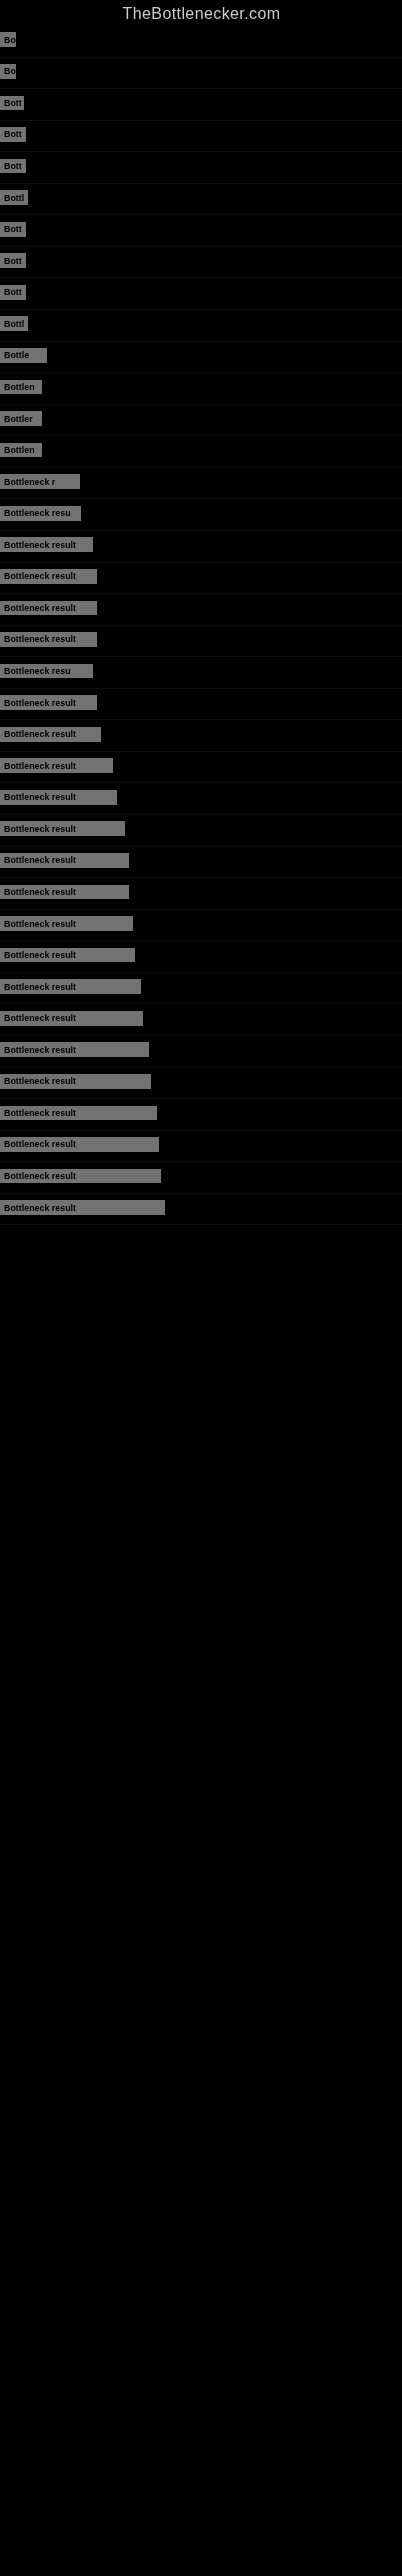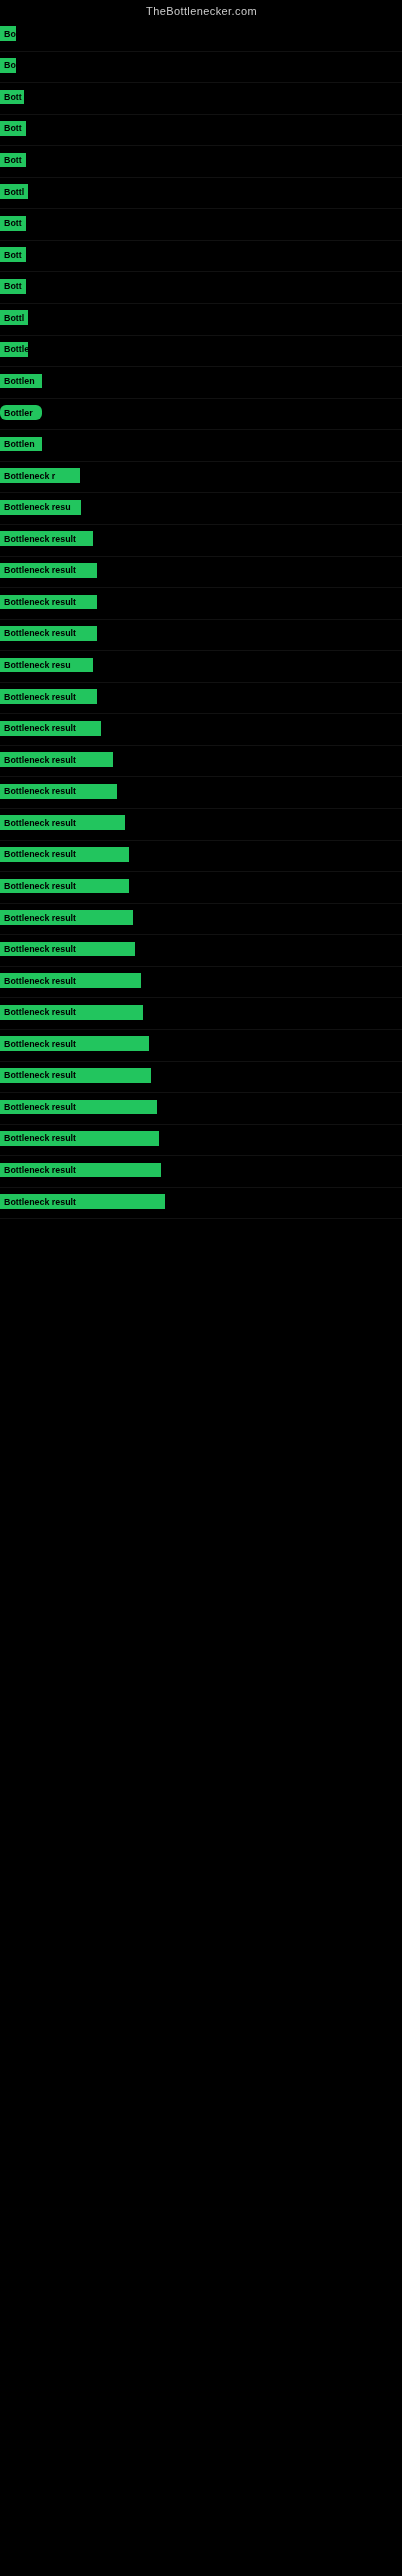--- a/index.html
+++ b/index.html
@@ -9,27 +9,27 @@
     }
     body {
       background-color: #000;
       width: 403px;
       min-height: 2576px;
       font-family: Arial, sans-serif;
       position: relative;
     }
     .site-title {
       color: #ccc;
-      font-size: 11px;
+      font-size: 16px;
       text-align: center;
       padding: 4.8px 0 3.2px 0;
       letter-spacing: 0.4px;
     }
     .bar-label {
-      background-color: #22c55e;
+      background-color: #737373;
       color: #000;
       font-size: 8.9px;
       font-weight: bold;
       padding: 2.4px 4px;
       white-space: nowrap;
       overflow: hidden;
       display: inline-block;
       min-height: 14.5px;
     }
     .bar-row {
@@ -46,23 +46,23 @@
 <div class="bar-row"><span class="bar-label" style="width: 16px;">Bo</span></div>
     <div class="bar-row"><span class="bar-label" style="width: 16px;">Bo</span></div>
     <div class="bar-row"><span class="bar-label" style="width: 24px;">Bott</span></div>
     <div class="bar-row"><span class="bar-label" style="width: 26px;">Bott</span></div>
     <div class="bar-row"><span class="bar-label" style="width: 26px;">Bott</span></div>
     <div class="bar-row"><span class="bar-label" style="width: 28px;">Bottl</span></div>
     <div class="bar-row"><span class="bar-label" style="width: 26px;">Bott</span></div>
     <div class="bar-row"><span class="bar-label" style="width: 26px;">Bott</span></div>
     <div class="bar-row"><span class="bar-label" style="width: 26px;">Bott</span></div>
     <div class="bar-row"><span class="bar-label" style="width: 28px;">Bottl</span></div>
-    <div class="bar-row"><span class="bar-label" style="width: 28px;">Bottle</span></div>
+    <div class="bar-row"><span class="bar-label" style="width: 47px;">Bottle</span></div>
     <div class="bar-row"><span class="bar-label" style="width: 42px;">Bottlen</span></div>
-    <div class="bar-row"><span class="bar-label" style="width: 42px; border-radius: 6px;">Bottler</span></div>
+    <div class="bar-row"><span class="bar-label" style="width: 42px;">Bottler</span></div>
     <div class="bar-row"><span class="bar-label" style="width: 42px;">Bottlen</span></div>
     <div class="bar-row"><span class="bar-label" style="width: 80px;">Bottleneck r</span></div>
     <div class="bar-row"><span class="bar-label" style="width: 81px;">Bottleneck resu</span></div>
     <div class="bar-row"><span class="bar-label" style="width: 93px;">Bottleneck result</span></div>
     <div class="bar-row"><span class="bar-label" style="width: 97px;">Bottleneck result</span></div>
     <div class="bar-row"><span class="bar-label" style="width: 97px;">Bottleneck result</span></div>
     <div class="bar-row"><span class="bar-label" style="width: 97px;">Bottleneck result</span></div>
     <div class="bar-row"><span class="bar-label" style="width: 93px;">Bottleneck resu</span></div>
     <div class="bar-row"><span class="bar-label" style="width: 97px;">Bottleneck result</span></div>
     <div class="bar-row"><span class="bar-label" style="width: 101px;">Bottleneck result</span></div>

